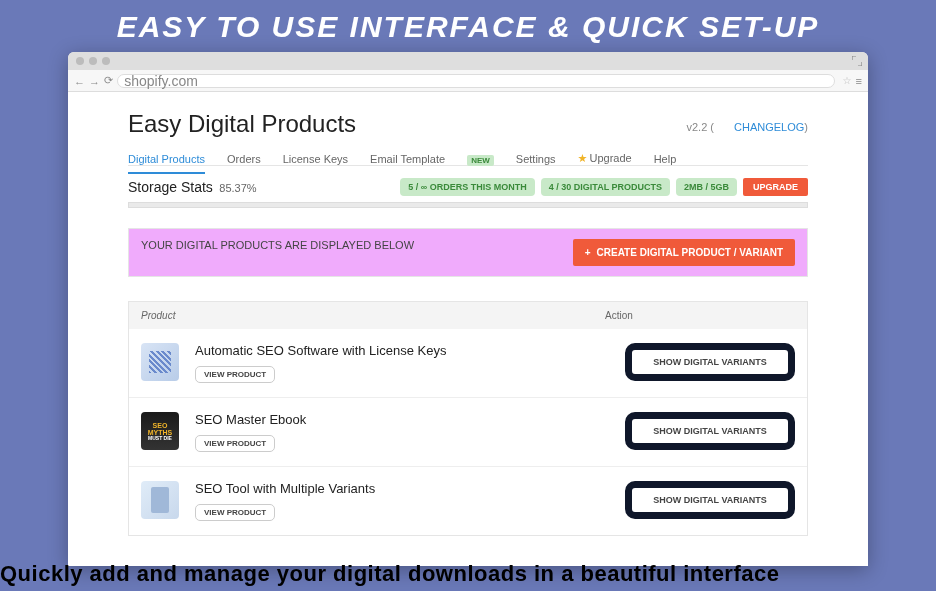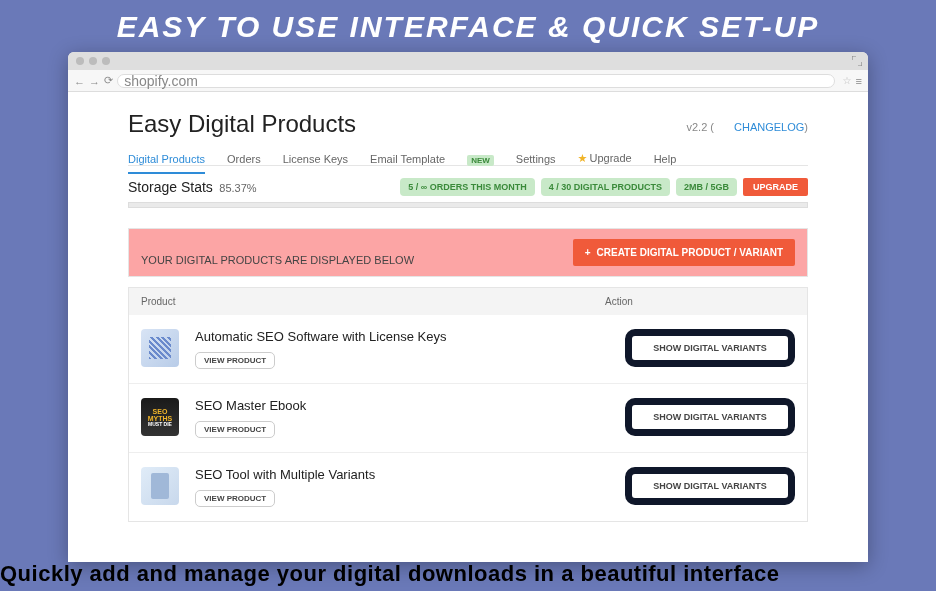--- a/index.html
+++ b/index.html
@@ -160,27 +160,27 @@
 .storage-bar {
   height: 6px;
   background: #eaeaea;
   border: 1px solid #ddd;
   margin-bottom: 20px;
 }
 
 .display-row {
   display: flex;
   justify-content: space-between;
-  align-items: flex-end;
-  background: #fca5a5;
+  align-items: flex-start;
+  background: #f0abfc;
   border: 1px solid #e5e5e5;
   padding: 10px 12px;
   font-size: 11px;
   color: #444;
-  margin-bottom: 10px;
+  margin-bottom: 24px;
 }
 .create-btn {
   background: #f05a3a;
   color: #fff;
   font-size: 10px;
   font-weight: 700;
   padding: 8px 12px;
   border: none;
   border-radius: 2px;
   cursor: pointer;
@@ -191,21 +191,21 @@
 
 .table-header {
   display: flex;
   background: #f4f4f4;
   border: 1px solid #e5e5e5;
   border-bottom: none;
   padding: 8px 12px;
   font-size: 10px;
   color: #666;
 }
-.th-product { flex: 1; }
+.th-product { flex: 1; font-style: italic; }
 .th-action { width: 190px; }
 
 .product-list {
   border: 1px solid #e5e5e5;
   border-top: none;
 }
 .product-row {
   display: flex;
   align-items: flex-start;
   padding: 14px 12px;

